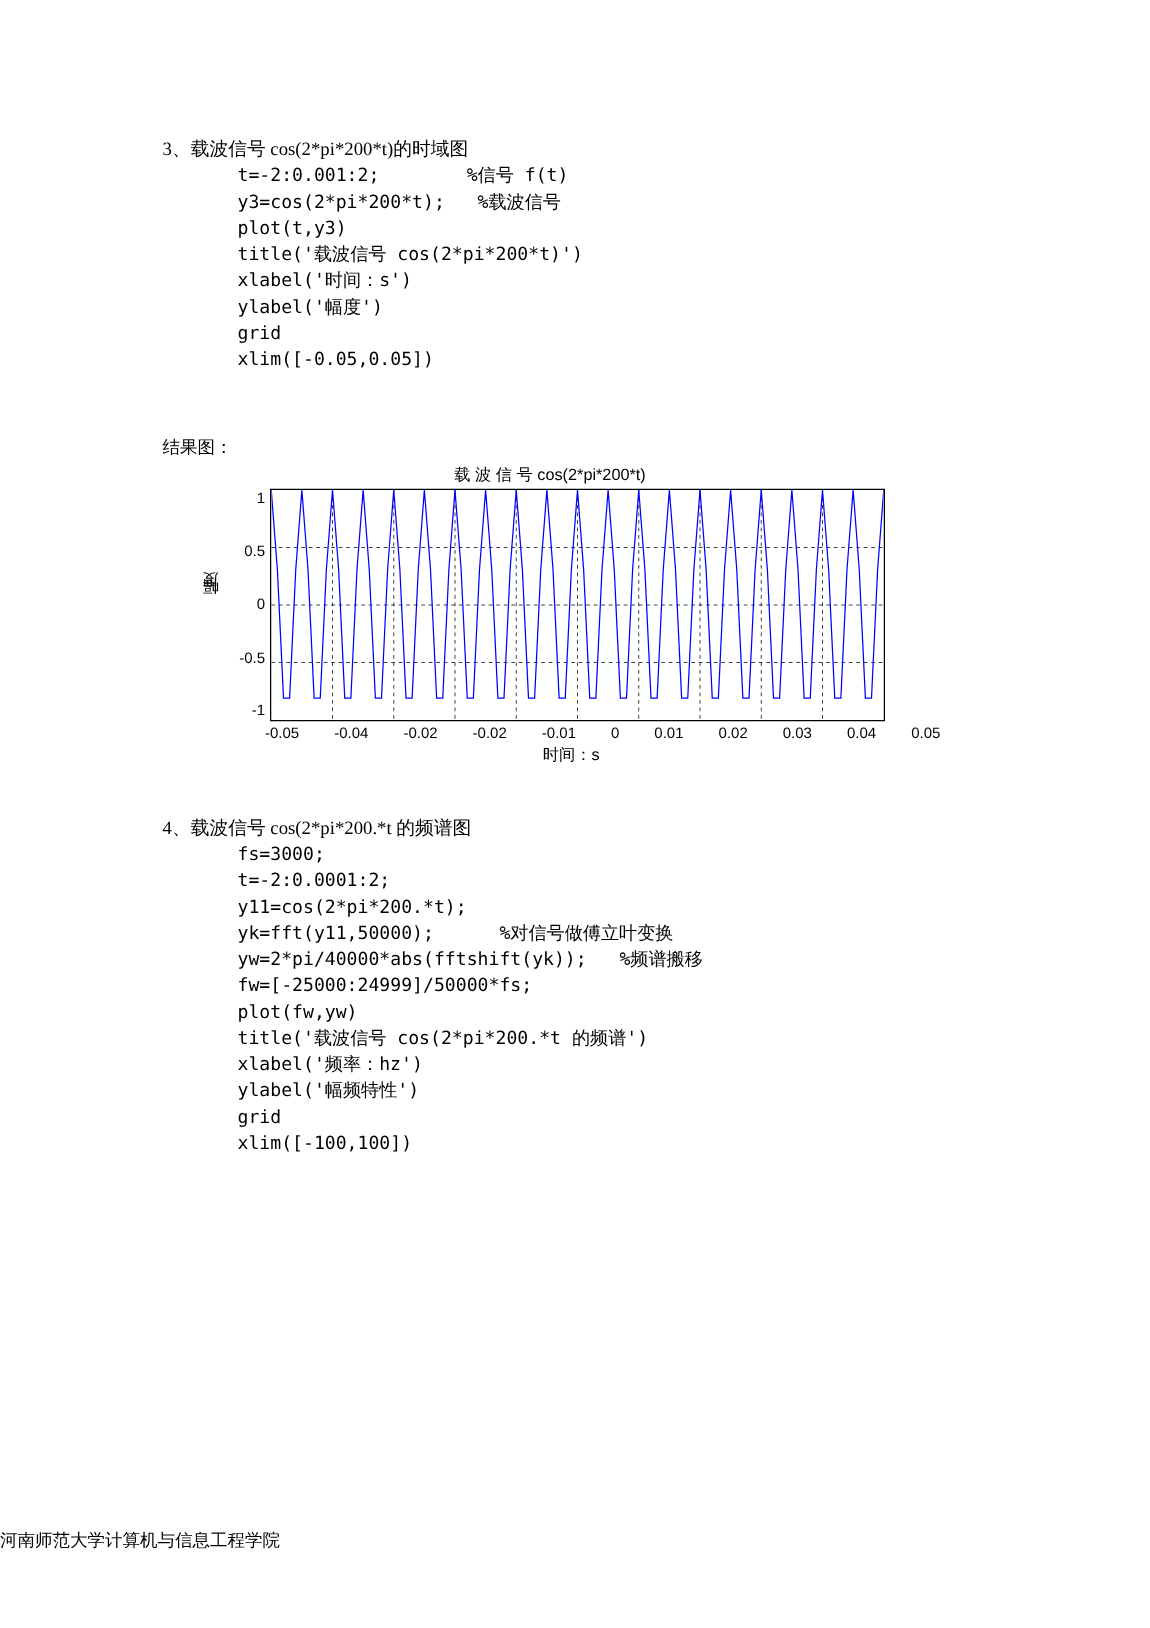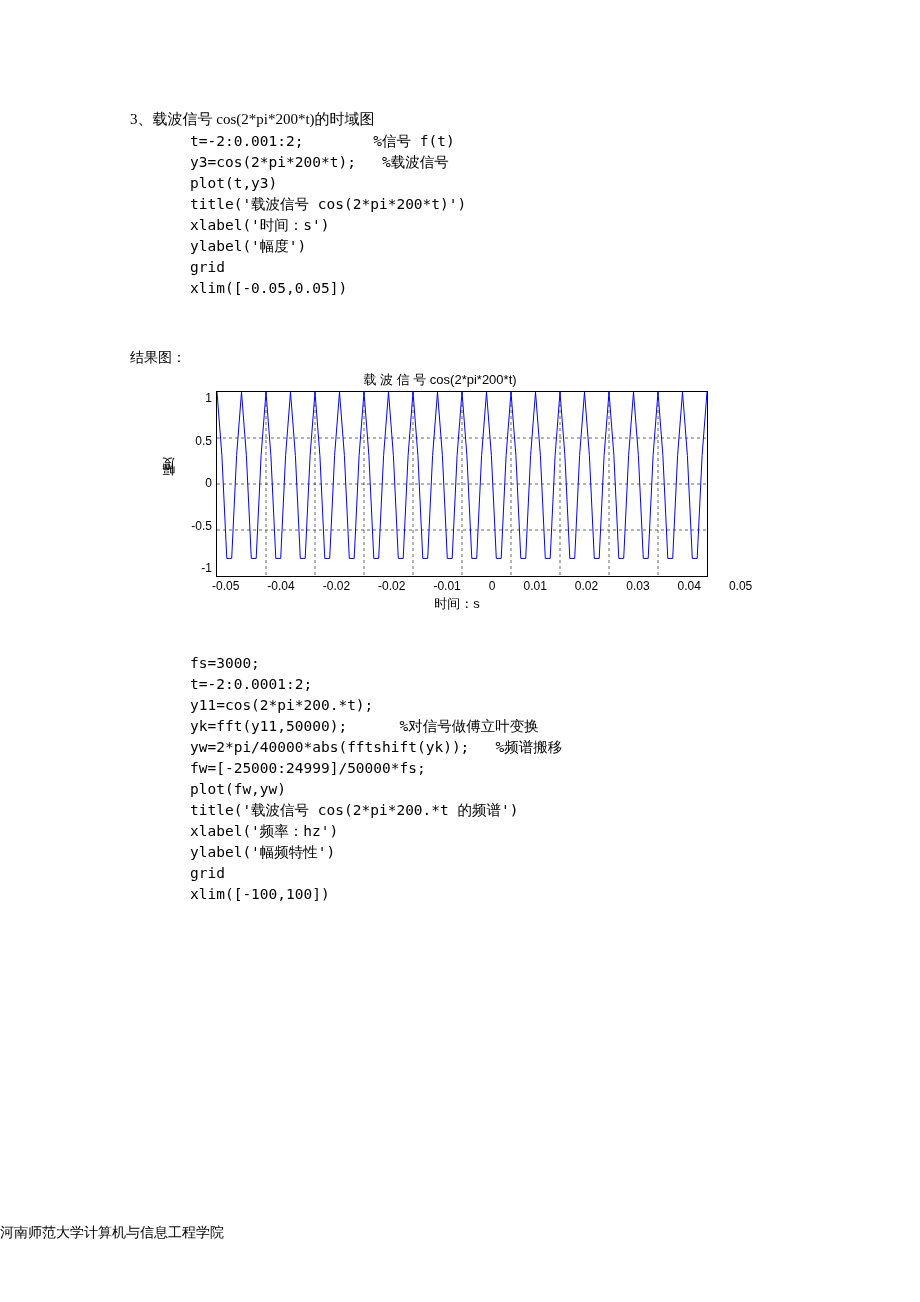--- a/index.html
+++ b/index.html
@@ -162,20 +162,21 @@
       <span>0</span>
       <span>0.01</span>
       <span>0.02</span>
       <span>0.03</span>
       <span>0.04</span>
       <span>0.05</span>
     </div>
     <div class="xlabel">时间：s</div>
   </div>
 
+  <div class="section-title">4、载波信号 cos(2*pi*200.*t 的频谱图</div>
   <div class="code-block">fs=3000;
 t=-2:0.0001:2;
 y11=cos(2*pi*200.*t);
 yk=fft(y11,50000);      %对信号做傅立叶变换
 yw=2*pi/40000*abs(fftshift(yk));   %频谱搬移
 fw=[-25000:24999]/50000*fs;
 plot(fw,yw)
 title('载波信号 cos(2*pi*200.*t 的频谱')
 xlabel('频率：hz')
 ylabel('幅频特性')

